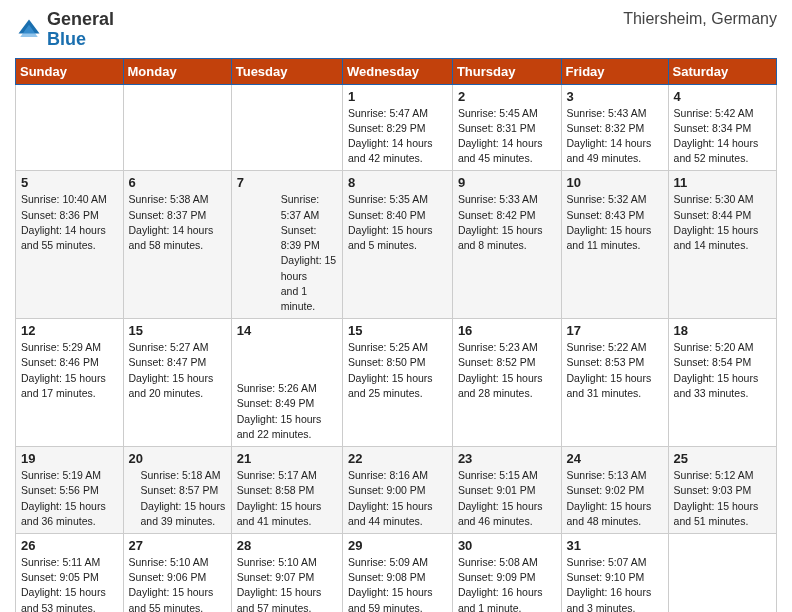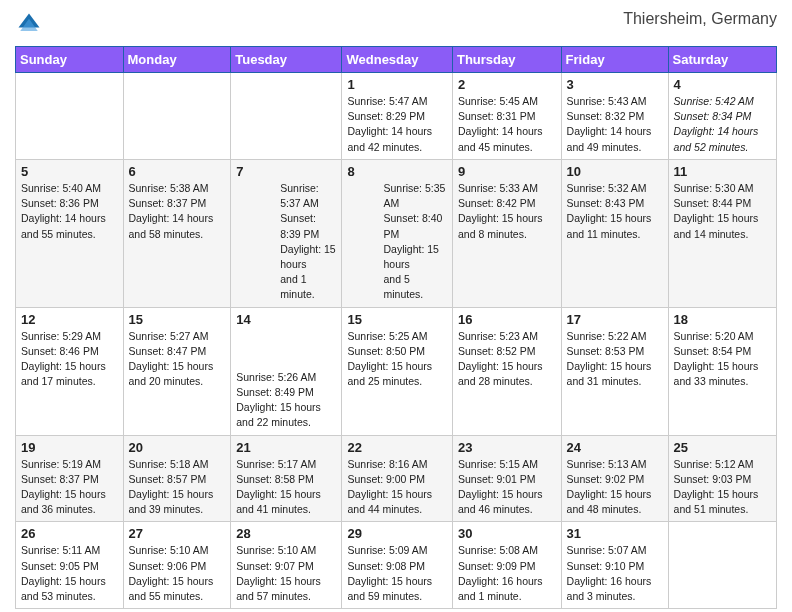--- a/index.html
+++ b/index.html
@@ -52,21 +52,21 @@
     .title-location {
       font-size: 16px;
       color: #444;
     }
     .calendar {
       width: 100%;
       border-collapse: collapse;
       border: 1px solid #ccc;
     }
     .calendar th {
-      background: #8b5cf6;
+      background: #c2410c;
       color: #fff;
       font-size: 13px;
       font-weight: bold;
       padding: 5px 4px;
       text-align: left;
       border: 1px solid #2060aa;
     }
     .calendar td {
       vertical-align: top;
       border: 1px solid #ccc;
@@ -97,20 +97,24 @@
   </style>
 </head>
 <body>
 
 <div class="header">
   <div class="logo">
     <svg class="logo-icon" viewBox="0 0 32 32" xmlns="http://www.w3.org/2000/svg">
       <polygon points="16,4 28,20 4,20" fill="#1a6faf"></polygon>
       <polygon points="16,10 26,24 6,24" fill="#4a9ee0" opacity="0.6"></polygon>
     </svg>
+    <div class="logo-text">
+      <span class="logo-general">General</span>
+      <span class="logo-blue">Blue</span>
+    </div>
   </div>
   <div class="title-block">
     <div class="title-location">Thiersheim, Germany</div>
   </div>
 </div>
 
 <table class="calendar">
   <thead>
     <tr>
     <th>Sunday</th>
@@ -143,51 +147,51 @@
         </td>
         <td>
           <span class="day-number">3</span>
           <div class="day-info" style="white-space: pre-line;">Sunrise: 5:43 AM
 Sunset: 8:32 PM
 Daylight: 14 hours
 and 49 minutes.</div>
         </td>
         <td>
           <span class="day-number">4</span>
-          <div class="day-info" style="white-space: pre-line; font-style: italic;">Sunrise: 5:42 AM
+          <div class="day-info" style="white-space: pre-line;">Sunrise: 5:42 AM
 Sunset: 8:34 PM
 Daylight: 14 hours
 and 52 minutes.</div>
         </td>
       </tr>
       <tr>
         <td>
           <span class="day-number">5</span>
-          <div class="day-info" style="white-space: pre-line;">Sunrise: 5:40 AM
+          <div class="day-info" style="white-space: pre-line;">Sunrise: 10:40 AM
 Sunset: 8:36 PM
 Daylight: 14 hours
 and 55 minutes.</div>
         </td>
         <td>
           <span class="day-number">6</span>
           <div class="day-info" style="white-space: pre-line;">Sunrise: 5:38 AM
 Sunset: 8:37 PM
 Daylight: 14 hours
 and 58 minutes.</div>
         </td>
         <td>
           <span class="day-number">7</span>
           <div class="day-info" style="white-space: pre-line; margin-left: 44px;">Sunrise: 5:37 AM
 Sunset: 8:39 PM
 Daylight: 15 hours
 and 1 minute.</div>
         </td>
         <td>
           <span class="day-number">8</span>
-          <div class="day-info" style="white-space: pre-line; margin-left: 36px;">Sunrise: 5:35 AM
+          <div class="day-info" style="white-space: pre-line;">Sunrise: 5:35 AM
 Sunset: 8:40 PM
 Daylight: 15 hours
 and 5 minutes.</div>
         </td>
         <td>
           <span class="day-number">9</span>
           <div class="day-info" style="white-space: pre-line;">Sunrise: 5:33 AM
 Sunset: 8:42 PM
 Daylight: 15 hours
 and 8 minutes.</div>
@@ -255,27 +259,27 @@
           <div class="day-info" style="white-space: pre-line;">Sunrise: 5:20 AM
 Sunset: 8:54 PM
 Daylight: 15 hours
 and 33 minutes.</div>
         </td>
       </tr>
       <tr>
         <td>
           <span class="day-number">19</span>
           <div class="day-info" style="white-space: pre-line;">Sunrise: 5:19 AM
-Sunset: 8:37 PM
+Sunset: 5:56 PM
 Daylight: 15 hours
 and 36 minutes.</div>
         </td>
         <td>
           <span class="day-number">20</span>
-          <div class="day-info" style="white-space: pre-line;">Sunrise: 5:18 AM
+          <div class="day-info" style="white-space: pre-line; margin-left: 12px;">Sunrise: 5:18 AM
 Sunset: 8:57 PM
 Daylight: 15 hours
 and 39 minutes.</div>
         </td>
         <td>
           <span class="day-number">21</span>
           <div class="day-info" style="white-space: pre-line;">Sunrise: 5:17 AM
 Sunset: 8:58 PM
 Daylight: 15 hours
 and 41 minutes.</div>

